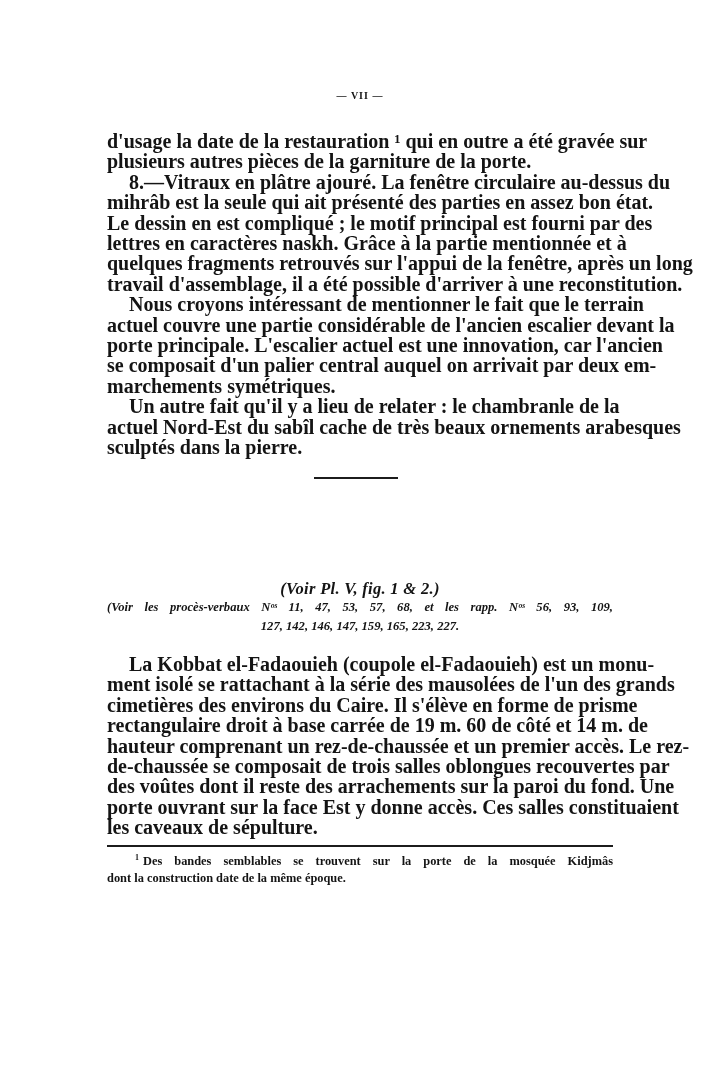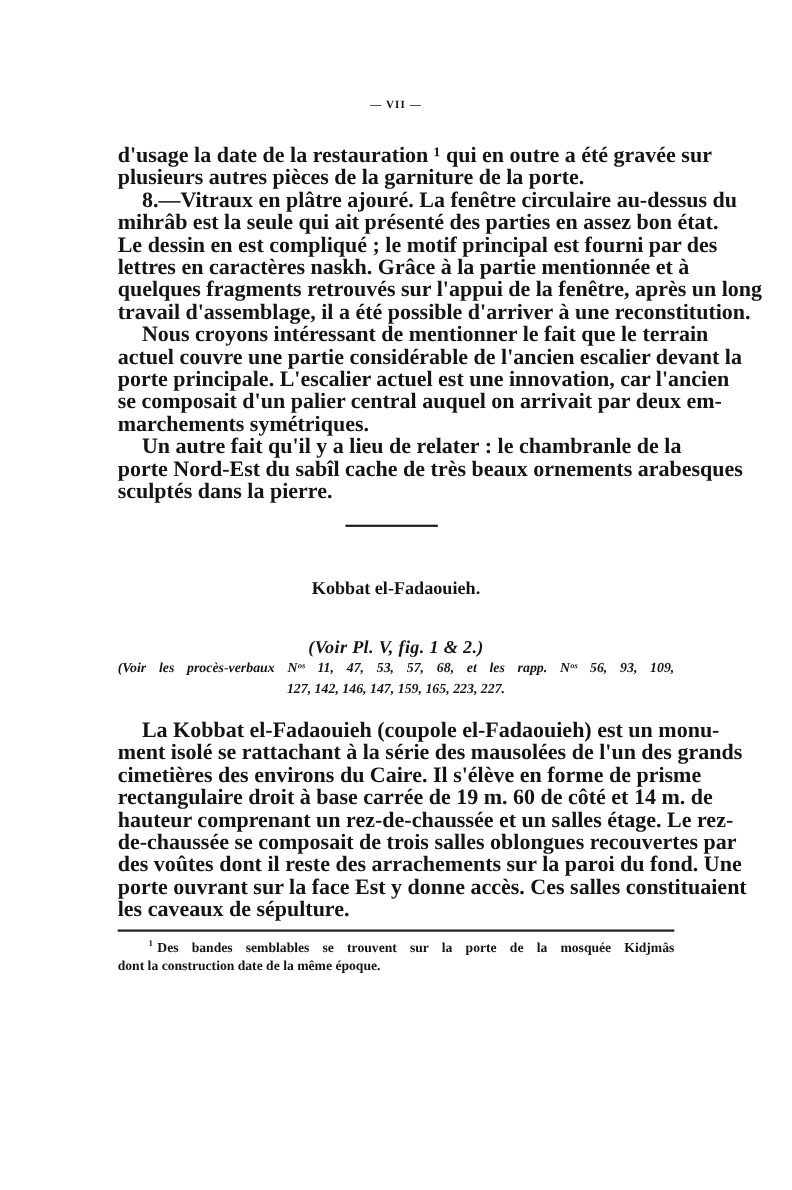--- a/index.html
+++ b/index.html
@@ -159,43 +159,42 @@
     </p>
     <p class="para indent">
       <span class="line" style="text-indent:22px;">Nous croyons intéressant de mentionner le fait que le terrain</span>
       <span class="line" style="text-indent:0;">actuel couvre une partie considérable de l'ancien escalier devant la</span>
       <span class="line" style="text-indent:0;">porte principale. L'escalier actuel est une innovation, car l'ancien</span>
       <span class="line" style="text-indent:0;">se composait d'un palier central auquel on arrivait par deux em-</span>
       <span class="line last" style="text-indent:0;">marchements symétriques.</span>
     </p>
     <p class="para indent">
       <span class="line" style="text-indent:22px;">Un autre fait qu'il y a lieu de relater : le chambranle de la</span>
-      <span class="line" style="text-indent:0;">porte Nord-Est du sabîl cache de très beaux ornements arabesques</span>
+      <span class="line" style="text-indent:0;">actuel Nord-Est du sabîl cache de très beaux ornements arabesques</span>
       <span class="line last" style="text-indent:0;">sculptés dans la pierre.</span>
     </p>
   </div>
 
   <div class="separator"></div>
 
-  <div class="section-title">Kobbat el-Fadaouieh.</div>
 
   <div class="section-plate">(Voir Pl. V, fig. 1 &amp; 2.)</div>
 
   <div class="section-refs">
     <span class="line first">(Voir les procès-verbaux Nᵒˢ 11, 47, 53, 57, 68, et les rapp. Nᵒˢ 56, 93, 109,</span>
     <span class="line">127, 142, 146, 147, 159, 165, 223, 227.</span>
   </div>
 
   <div class="body-block" style="top:654px;">
     <p class="para">
       <span class="line" style="text-indent:22px;">La Kobbat el-Fadaouieh (coupole el-Fadaouieh) est un monu-</span>
       <span class="line">ment isolé se rattachant à la série des mausolées de l'un des grands</span>
       <span class="line">cimetières des environs du Caire. Il s'élève en forme de prisme</span>
       <span class="line">rectangulaire droit à base carrée de 19 m. 60 de côté et 14 m. de</span>
-      <span class="line">hauteur comprenant un rez-de-chaussée et un salles étage. Le rez-</span>
+      <span class="line">hauteur comprenant un rez-de-chaussée et un premier accès. Le rez-</span>
       <span class="line">de-chaussée se composait de trois salles oblongues recouvertes par</span>
       <span class="line">des voûtes dont il reste des arrachements sur la paroi du fond. Une</span>
       <span class="line">porte ouvrant sur la face Est y donne accès. Ces salles constituaient</span>
       <span class="line last">les caveaux de sépulture.</span>
     </p>
   </div>
 
   <div class="footnote-rule"></div>
 
   <div class="footnote">

